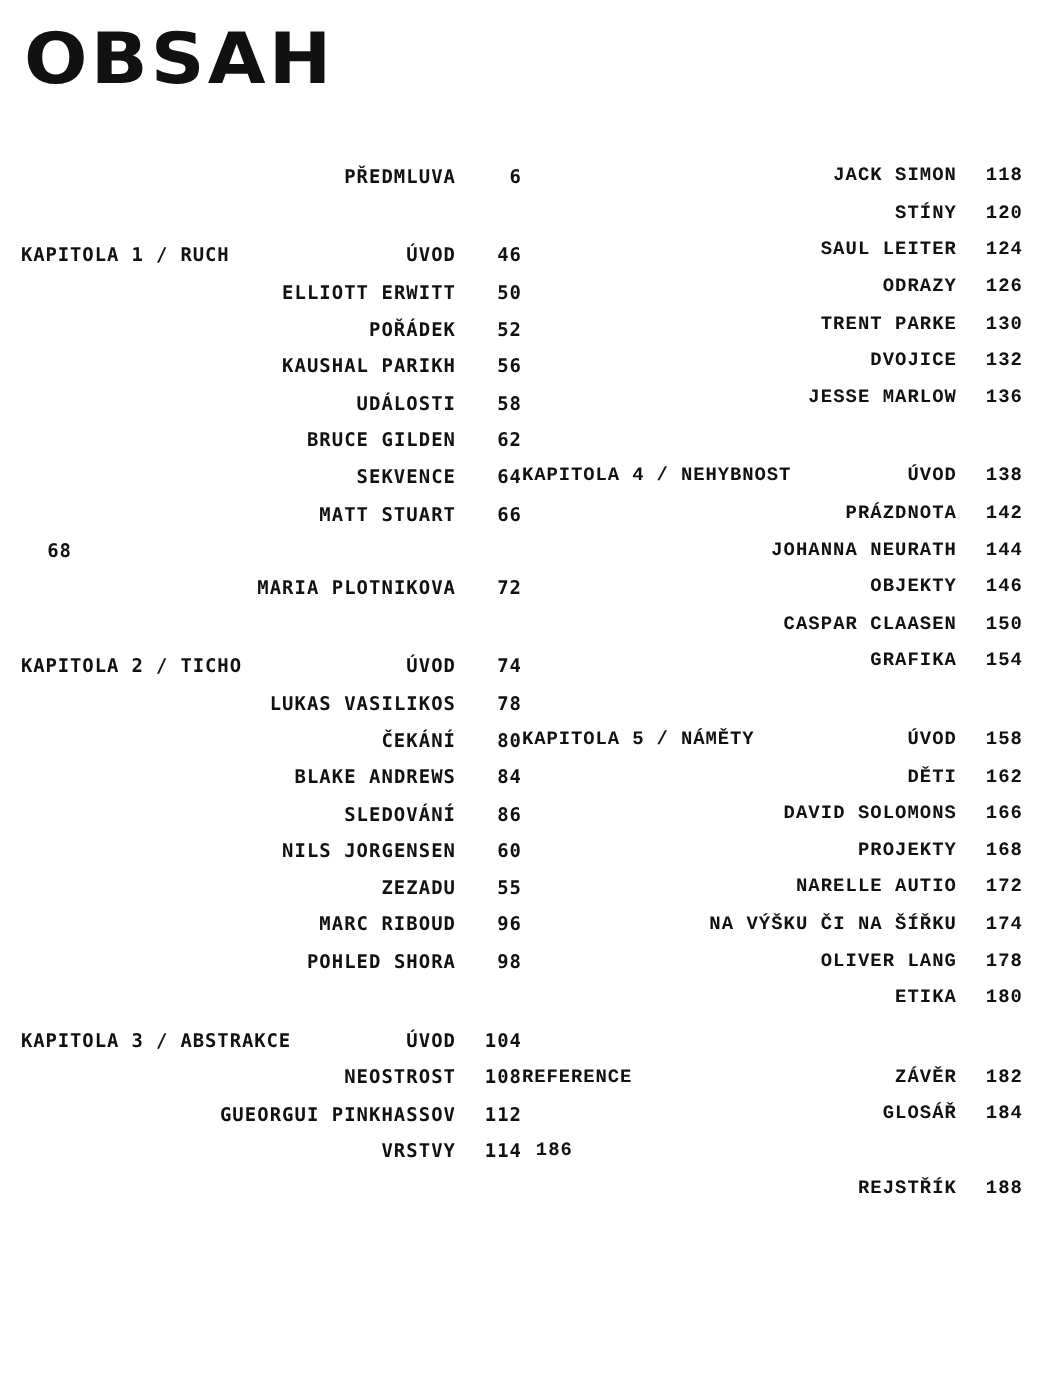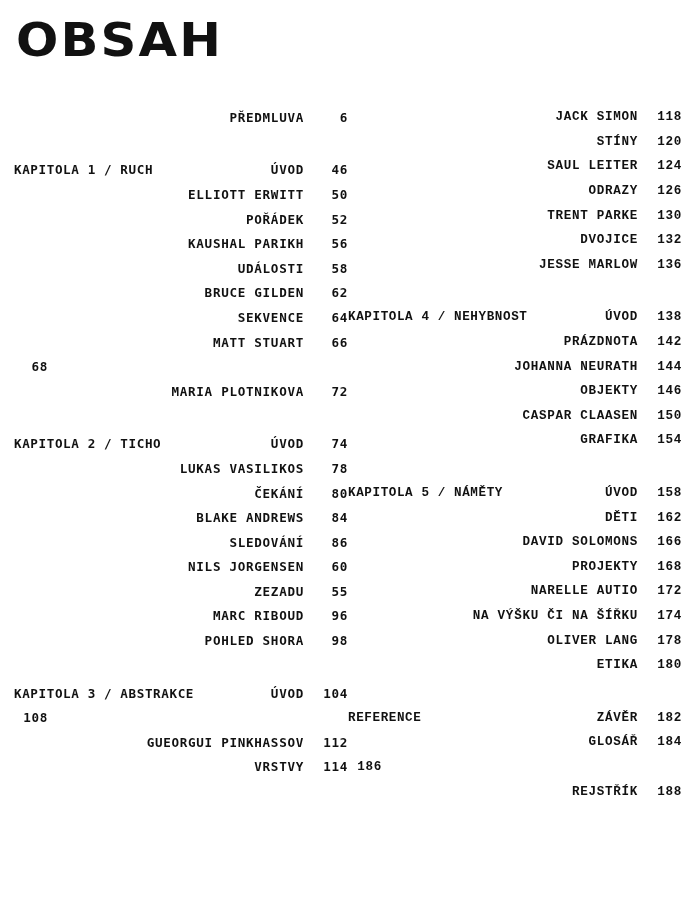--- a/index.html
+++ b/index.html
@@ -185,20 +185,21 @@
           <span class="num">98</span>
         </div>
         <div class="spacer-lg"></div>
         <div class="row chapter">
           <span class="lbl">KAPITOLA 3 / ABSTRAKCE</span>
           <span class="mid">ÚVOD</span>
           <span class="num">104</span>
         </div>
         <div class="row">
           <span class="lbl"></span>
+          <span class="mid">NEOSTROST</span>
           <span class="num">108</span>
         </div>
         <div class="row">
           <span class="lbl"></span>
           <span class="mid">GUEORGUI PINKHASSOV</span>
           <span class="num">112</span>
         </div>
         <div class="row">
           <span class="lbl"></span>
           <span class="mid">VRSTVY</span>

